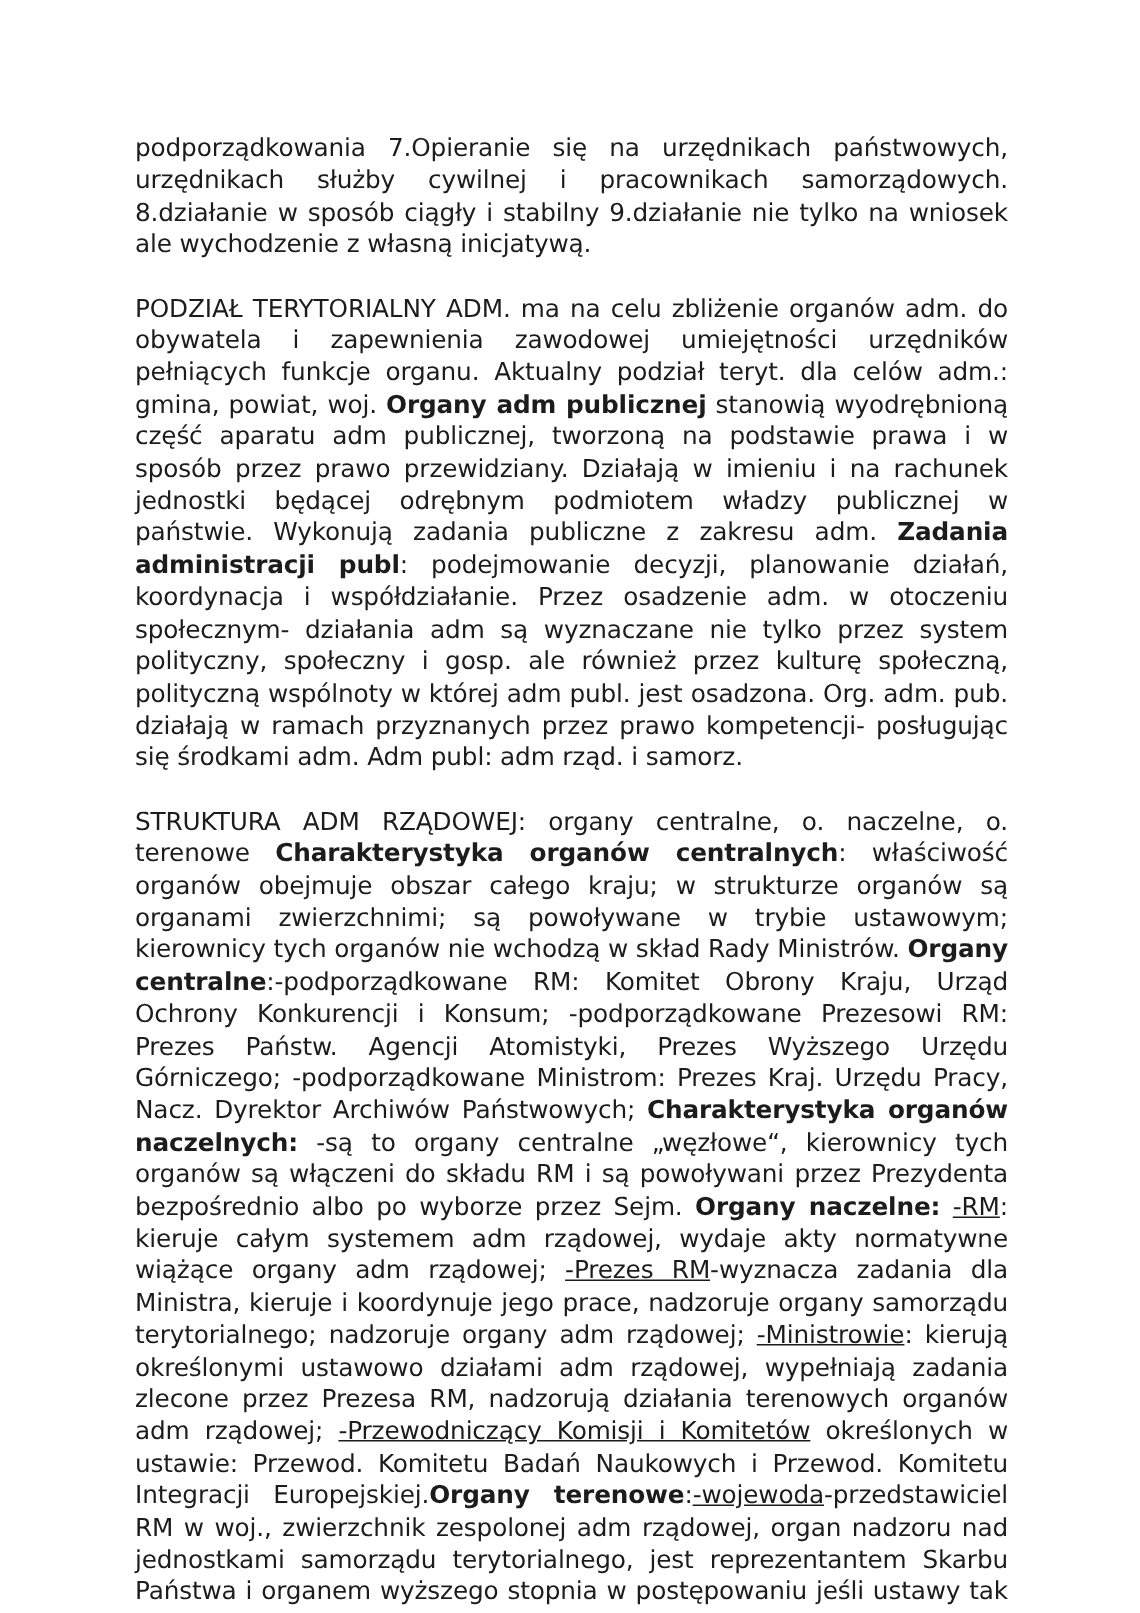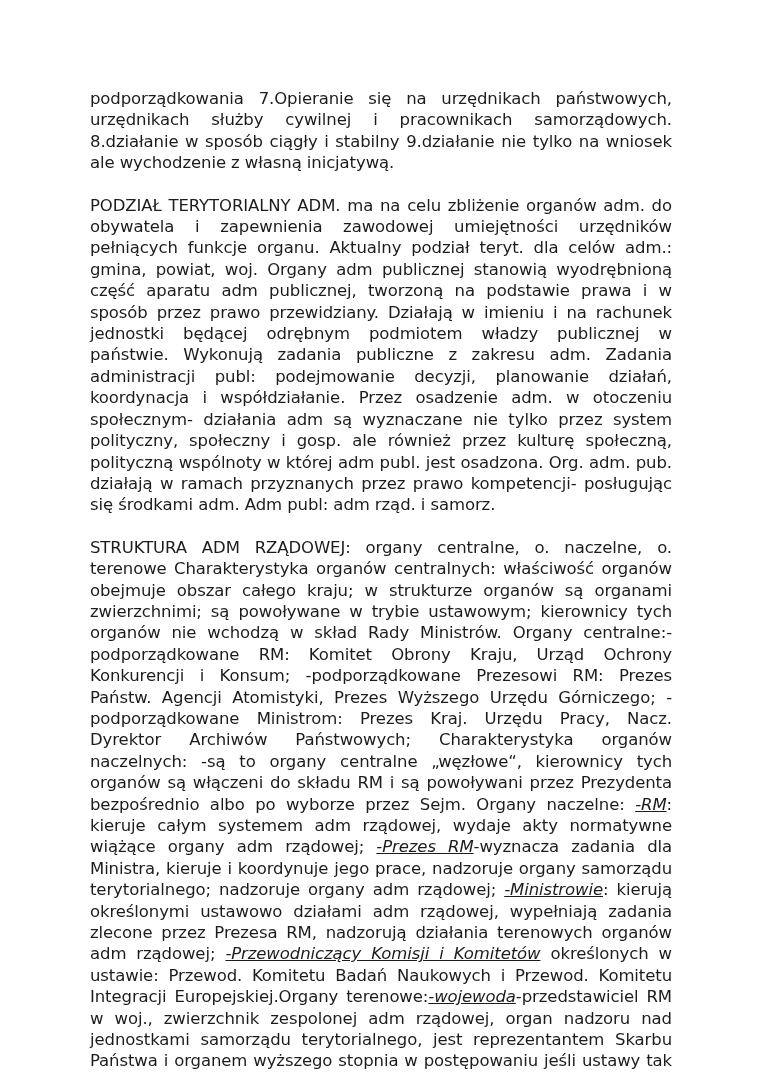--- a/index.html
+++ b/index.html
@@ -19,23 +19,23 @@
     color: #1c1c1c;
   }
   .doc-par {
     margin: 0 0 21px 0;
     font-size: 16.5px;
     line-height: 21.4px;
     text-align: justify;
     letter-spacing: -0.1px;
   }
   .r-n { font-weight: 400; font-style: normal; }
-  .r-b { font-weight: 400; font-style: normal; }
+  .r-b { font-weight: 700; font-style: normal; }
   .r-i { }
-  .r-iu { font-style: italic; text-decoration: underline; }
+  .r-iu { text-decoration: underline; }
 </style>
 </head>
 <body>
 
 <div class="page">
   <div id="doc-text" class="text-block">
       <p class="doc-par"><span class="r-n">podporządkowania 7.Opieranie się na urzędnikach państwowych, urzędnikach służby cywilnej i pracownikach samorządowych. 8.działanie w sposób ciągły i stabilny 9.działanie nie tylko na wniosek ale wychodzenie z własną inicjatywą.</span></p>
       <p class="doc-par"><span class="r-n">PODZIAŁ TERYTORIALNY ADM. ma na celu zbliżenie organów adm. do obywatela i zapewnienia zawodowej umiejętności urzędników pełniących funkcje organu. Aktualny podział teryt. dla celów adm.: gmina, powiat, woj. </span><span class="r-b">Organy adm publicznej</span><span class="r-n"> stanowią wyodrębnioną część aparatu adm publicznej, tworzoną na podstawie prawa i w sposób przez prawo przewidziany. Działają w imieniu i na rachunek jednostki będącej odrębnym podmiotem władzy publicznej w państwie. Wykonują zadania publiczne z zakresu adm. </span><span class="r-b">Zadania administracji publ</span><span class="r-n">: podejmowanie decyzji, planowanie działań, koordynacja i współdziałanie. Przez osadzenie adm. w otoczeniu społecznym- działania adm są wyznaczane nie tylko przez system polityczny, społeczny i gosp. ale również przez kulturę społeczną, polityczną wspólnoty w której adm publ. jest osadzona. Org. adm. pub. działają w ramach przyznanych przez prawo kompetencji- posługując się środkami adm. Adm publ: adm rząd. i samorz.</span></p>
       <p class="doc-par"><span class="r-n">STRUKTURA ADM RZĄDOWEJ: organy centralne, o. naczelne, o. terenowe </span><span class="r-b">Charakterystyka organów centralnych</span><span class="r-n">: właściwość organów obejmuje obszar całego kraju; w strukturze organów są organami zwierzchnimi; są powoływane w trybie ustawowym; kierownicy tych organów nie wchodzą w skład Rady Ministrów. </span><span class="r-b">Organy centralne</span><span class="r-n">:</span><span class="r-i">-podporządkowane RM:</span><span class="r-n"> Komitet Obrony Kraju, Urząd Ochrony Konkurencji i Konsum; </span><span class="r-i">-podporządkowane Prezesowi RM:</span><span class="r-n"> Prezes Państw. Agencji Atomistyki, Prezes Wyższego Urzędu Górniczego; </span><span class="r-i">-podporządkowane Ministrom:</span><span class="r-n"> Prezes Kraj. Urzędu Pracy, Nacz. Dyrektor Archiwów Państwowych; </span><span class="r-b">Charakterystyka organów naczelnych:</span><span class="r-n"> -są to organy centralne „węzłowe“, kierownicy tych organów są włączeni do składu RM i są powoływani przez Prezydenta bezpośrednio albo po wyborze przez Sejm. </span><span class="r-b">Organy naczelne:</span><span class="r-n"> </span><span class="r-iu">-RM</span><span class="r-n">: kieruje całym systemem adm rządowej, wydaje akty normatywne wiążące organy adm rządowej; </span><span class="r-iu">-Prezes RM</span><span class="r-n">-wyznacza zadania dla Ministra, kieruje i koordynuje jego prace, nadzoruje organy samorządu terytorialnego; nadzoruje organy adm rządowej; </span><span class="r-iu">-Ministrowie</span><span class="r-n">: kierują określonymi ustawowo działami adm rządowej, wypełniają zadania zlecone przez Prezesa RM, nadzorują działania terenowych organów adm rządowej; </span><span class="r-iu">-Przewodniczący Komisji i Komitetów</span><span class="r-n"> określonych w ustawie: Przewod. Komitetu Badań Naukowych i Przewod. Komitetu Integracji Europejskiej.</span><span class="r-b">Organy terenowe</span><span class="r-n">:</span><span class="r-iu">-wojewoda</span><span class="r-n">-przedstawiciel RM w woj., zwierzchnik zespolonej adm rządowej, organ nadzoru nad jednostkami samorządu terytorialnego, jest reprezentantem Skarbu Państwa i organem wyższego stopnia w postępowaniu jeśli ustawy tak stanowią </span><span class="r-iu">-Kierownicy zespolonych służb Inspekcji i Straży</span><span class="r-n">: Komendant wojewódzki Państwowej Straży Pożarnej, Wojewódzki Inspektor Farmaceutyczny, Wojewódzki Inspektor Nadzoru Budowlanego. Organy adm niezespolonej są terenowymi organami adm rządowej o wąskim zakresie działania, podporządkowanymi właściwemu Ministrowi. Organy te nie są podporządkowane wojewodom: -Izby Skarbowe, urzędy skarbowe, inspektorzy kontroli skarbowej; -dyrektorzy</span></p>
     </div>

